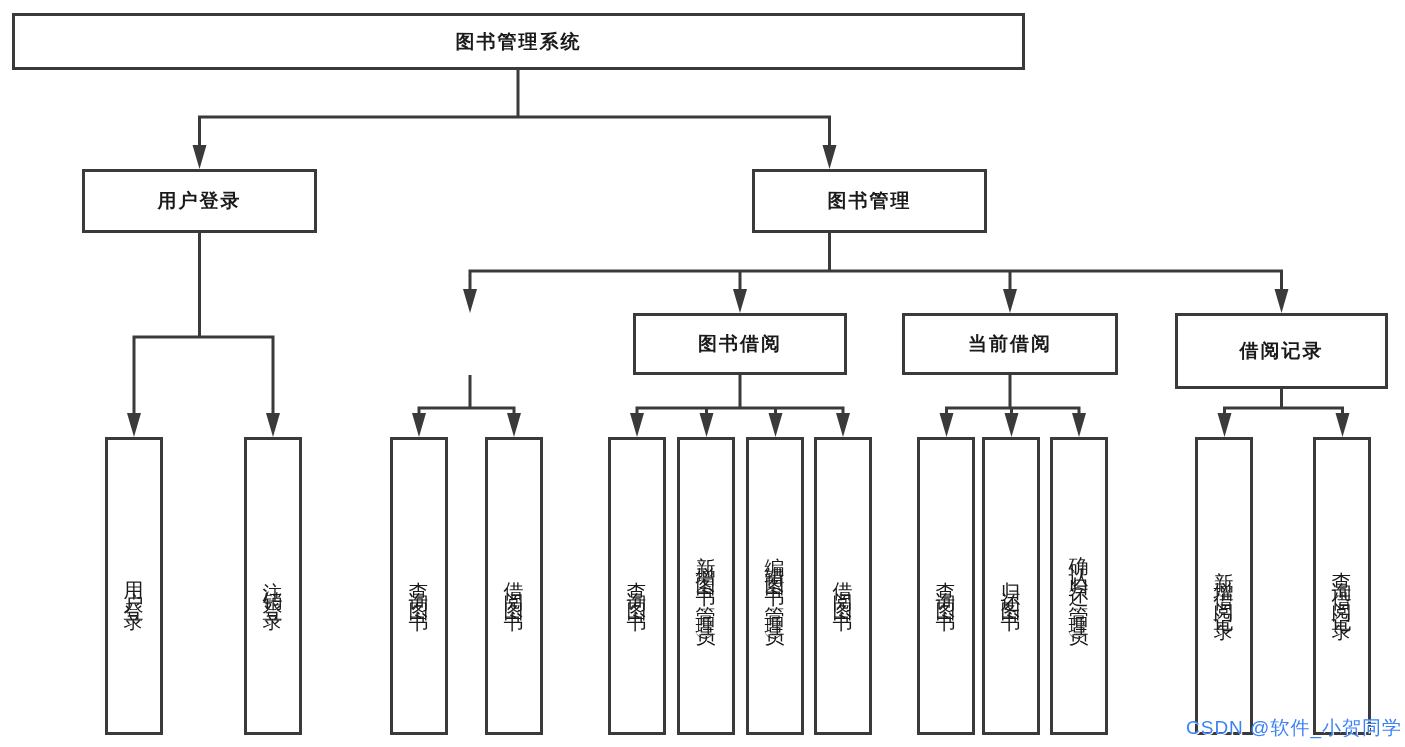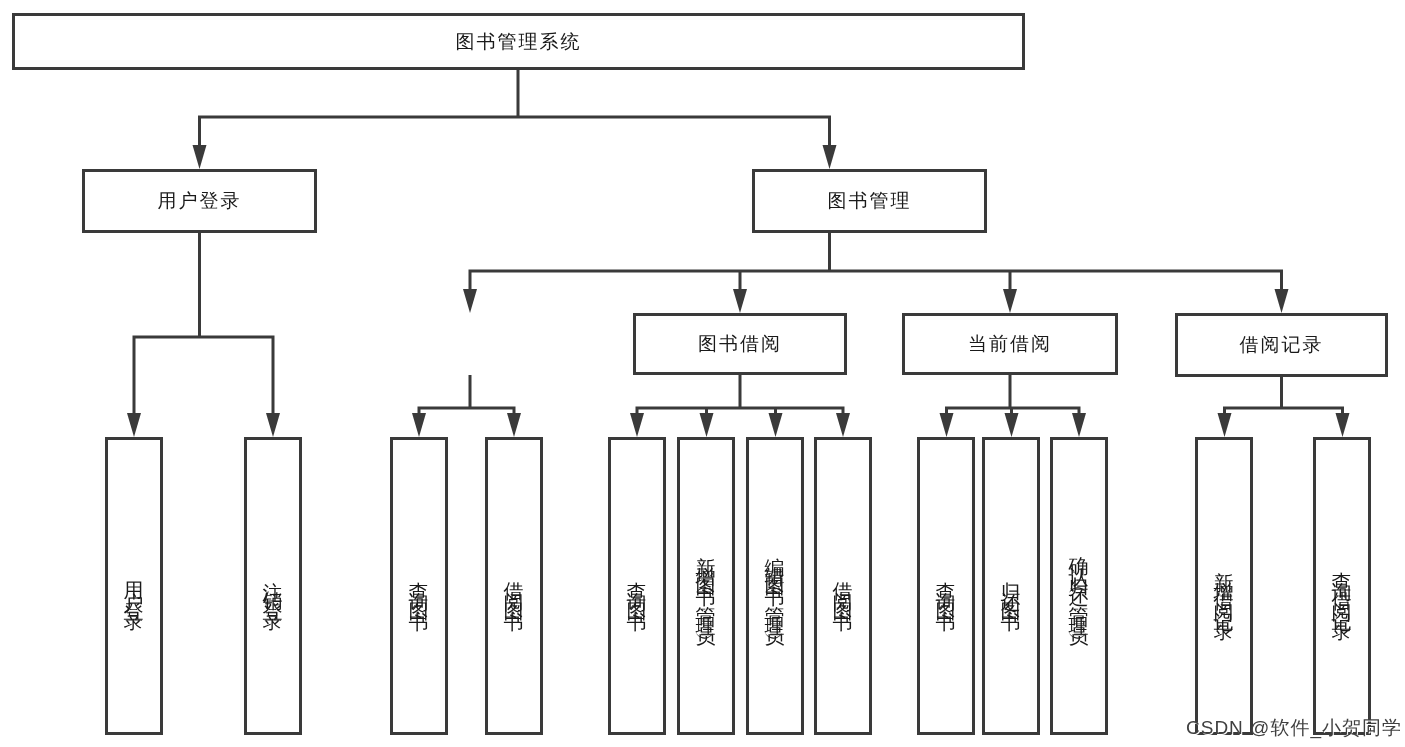--- a/index.html
+++ b/index.html
@@ -12,35 +12,35 @@
   }
   .wires{position:absolute;left:0;top:0;}
   .box{
     position:absolute;
     box-sizing:border-box;
     border:3px solid #3a3a3a;
     background:#ffffff;
     display:flex;align-items:center;justify-content:center;
     color:#1a1a1a;
   }
-  .hbox{font-size:19px;letter-spacing:2px;font-weight:400;}
+  .hbox{font-size:19px;letter-spacing:2px;font-weight:700;}
   .vbox{top:437px;width:58px;height:298px;}
   .vtext{
     writing-mode:vertical-rl;
     text-orientation:mixed;
     font-size:20px;
     letter-spacing:10px;
     line-height:1;
     color:#1a1a1a;
   }
   .watermark{
     position:absolute;
     left:1186px;top:715px;
     font-size:19px;
-    color:#404040;
+    color:#3b82f6;
     letter-spacing:1px;
     white-space:nowrap;
     text-shadow:1px 1px 0 #ffffff;
     z-index:5;
   }
 </style>
 </head>
 <body>
 
 <div class="canvas">
@@ -88,21 +88,21 @@
   <div class="box hbox" style="left:712px;top:169px;width:235px;height:64px;margin-left:40px;">
     <span>图书管理</span>
   </div>
 
   <div class="box hbox" style="left:902px;top:313px;width:216px;height:62px;">
     <span>当前借阅</span>
   </div>
   <div class="box hbox" style="left:633px;top:313px;width:214px;height:62px;">
     <span>图书借阅</span>
   </div>
-  <div class="box hbox" style="left:1175px;top:313px;width:213px;height:64px;">
+  <div class="box hbox" style="left:1175px;top:313px;width:213px;height:76px;">
     <span>借阅记录</span>
   </div>
 
   <div class="box vbox" style="left:105px;">
     <span class="vtext">用户登录</span>
   </div>
   <div class="box vbox" style="left:244px;">
     <span class="vtext">注销登录</span>
   </div>
 

